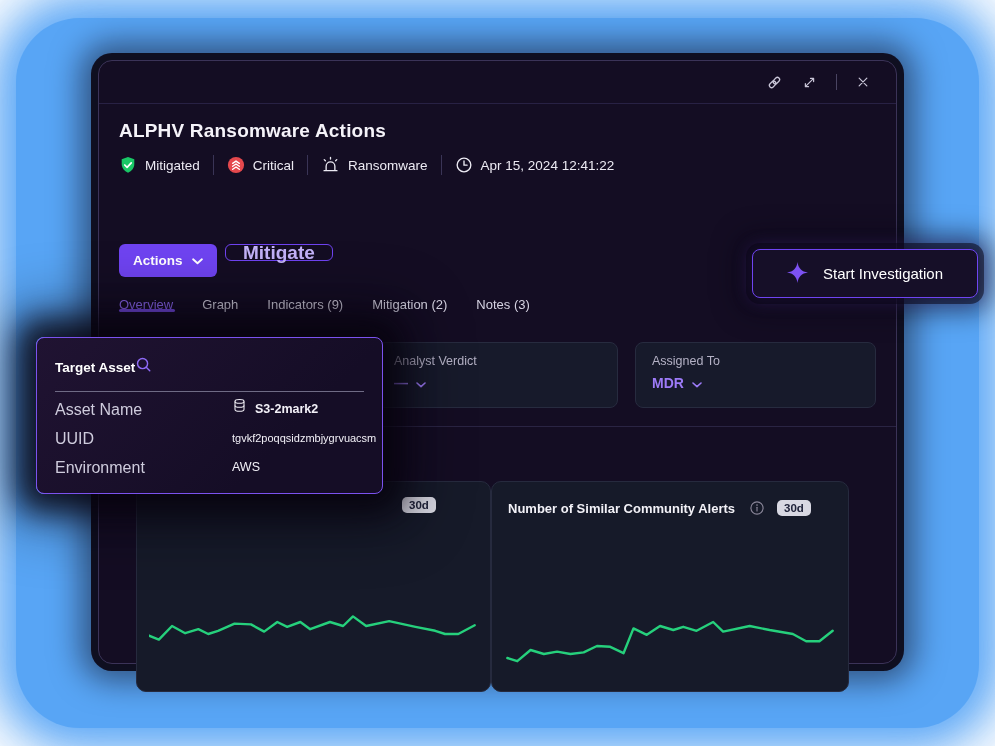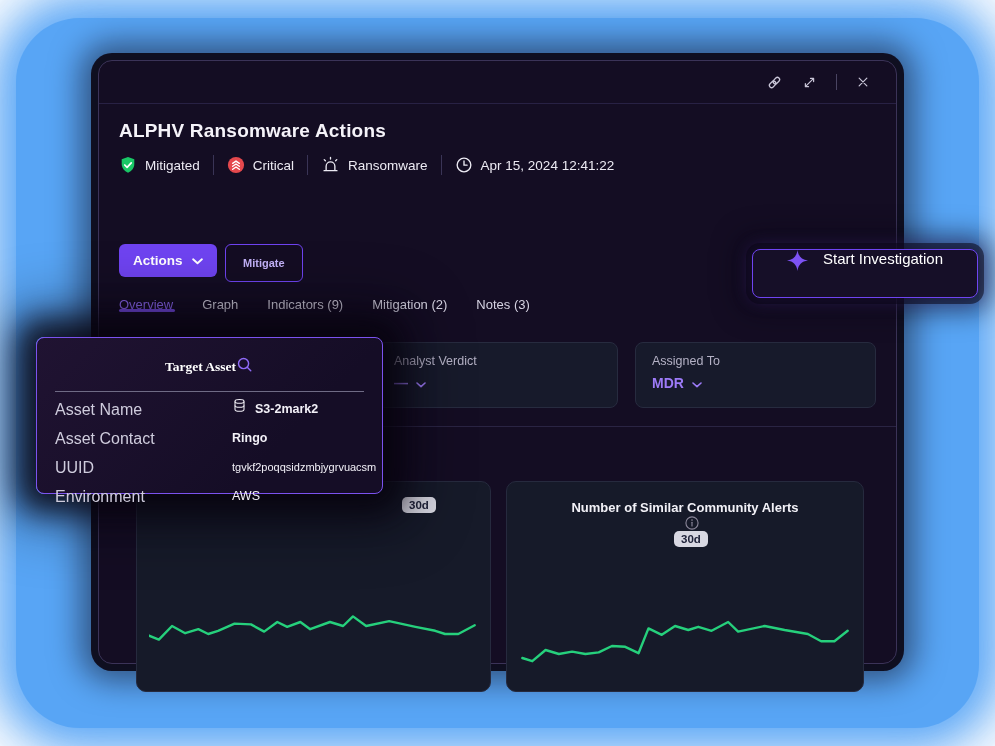--- a/index.html
+++ b/index.html
@@ -30,23 +30,23 @@
   .badges { position:absolute; left:0; top:50px; height:22px; display:flex; align-items:center; }
   .badge { display:flex; align-items:center; gap:8px; font-size:13.5px; color:#eceaf3; }
   .badge svg { display:block; }
   .bsep { width:1px; height:20px; background:#3a3456; margin:0 13px; }
 
   .btnrow { position:absolute; left:0; right:0; top:140px; height:33px; }
   .btn-actions { position:absolute; left:0; top:0; height:33px; padding:0 14px;
     background:#6f43f1; border:none; border-radius:6px; color:#fff; font-weight:bold;
     font-size:13.5px; display:flex; align-items:center; gap:9px; cursor:pointer;
     font-family:inherit; }
-  .btn-mitigate { position:absolute; left:106px; top:0; height:38px; padding:0 17px;
+  .btn-mitigate { position:absolute; left:106px; top:0; height:17px; padding:0 17px;
     background:transparent; border:1px solid #6f43f1; border-radius:6px; color:#c3b2f8;
-    font-weight:bold; font-size:11px; display:flex; align-items:center; cursor:pointer;
+    font-weight:bold; font-size:19px; display:flex; align-items:center; cursor:pointer;
     font-family:inherit; }
   .storyline { position:absolute; right:0; top:5px; display:flex; align-items:center;
     gap:9px; color:#9d7bf8; font-size:13.5px; font-weight:bold; cursor:pointer; }
   .storyline .lbl { text-decoration:underline; text-underline-offset:3px; }
 
   .tabs { position:absolute; left:0; top:193px; display:flex; gap:29px; }
   .tab { position:relative; font-size:13px; color:#d6d3e2; 
     cursor:pointer; font-weight:500; }
   .tab.active { color:#8f6af7; }
   .tab.active::after { content:""; position:absolute; left:0; right:-2px; bottom:0;
@@ -55,56 +55,56 @@
   .cards { position:absolute; left:0; right:0; top:238px; display:flex; gap:17px; }
   .scard { flex:1; height:66px; background:#171a2b; border:1px solid #272b3f;
     border-radius:8px; padding:11px 16px; }
   .scard .lab { font-size:12.5px; color:#b5b2c6; }
   .scard .val { margin-top:7px; font-size:14px; font-weight:bold; color:#9d7bf8;
     display:flex; align-items:center; gap:8px; cursor:pointer; width:max-content; }
 
   .hdivider { position:absolute; left:-20px; right:-20px; top:322px; height:1px;
     background:#2a2443; }
 
-  .chartrow { position:absolute; left:0; top:377px; display:flex; gap:15px; padding-left:17px; }
+  .chartrow { position:absolute; left:0; top:377px; display:flex; padding-left:17px; }
   .ccard { position:relative; width:355px; height:211px; background:#161a29;
     border:1px solid #262a3e; border-radius:10px; }
   .ccard.right { width:358px; }
   .chead { position:absolute; left:16px; right:16px; top:18px; display:flex;
-    align-items:center;flex-direction:column; }
+    align-items:center; }
   .ctitle { font-size:13px; font-weight:bold; color:#f2f1f7; }
   .info-ic { margin-left:14px; color:#8a8699; display:flex; cursor:pointer; }
   .range-badge { margin-left:12px; background:#d8d8e2; color:#20233a; font-size:11.5px;
     font-weight:bold; padding:2px 7px; border-radius:5px; cursor:pointer; }
   .range-badge.solo { position:absolute; left:265px; top:15px; margin:0; }
   .plot { position:absolute; left:12px; right:12px; top:120px; height:80px; }
   .plot svg { width:100%; height:100%; display:block; }
   .plot polyline { fill:none; stroke:#26d07c; stroke-width:2.4; stroke-linejoin:round;
     stroke-linecap:round; vector-effect:non-scaling-stroke; }
 
   
   .popup { position:absolute; left:36px; top:337px; width:347px; height:157px;
     background:linear-gradient(135deg,#201332 0%, #150d26 70%);
     border:1px solid #7b52ef; border-radius:8px; padding:18px 18px 0 18px;
     box-shadow:0 0 30px 18px rgba(7,3,14,.85), 0 0 60px 30px rgba(7,3,14,.4); }
-  .popup .ptitlerow { display:flex; align-items:center; justify-content:center;font-family:Liberation Serif, serif; }
+  .popup .ptitlerow { display:flex; align-items:center; justify-content:flex-start; }
   .popup .ptitle { font-size:13.5px; font-weight:bold; color:#ffffff; }
   .popup .pdiv { margin-top:13px; height:1px; background:#6f6b85; }
   .prow { position:relative; height:23px; margin-top:6px; }
   .prow:first-of-type { margin-top:9px; }
   .plabel { font-size:16px; color:#cfccdd; line-height:23px; }
   .pval { position:absolute; left:177px; top:0; display:flex; align-items:center;
     gap:8px; line-height:23px; font-size:12.5px; color:#f2f0f7; }
   .pval.bold { font-weight:bold; }
   .pval.small { font-size:11px; }
 
   
   .start-inv { position:absolute; left:752px; top:249px; width:226px; height:49px;
     background:#160f28; border:1px solid #6f44f2; border-radius:8px; color:#fff;
-    font-size:15px; font-family:inherit; display:flex; align-items:flex-start;
+    font-size:15px; font-family:inherit; display:flex; align-items:center;
     justify-content:center; gap:15px; cursor:pointer;
     box-shadow:0 0 0 6px rgba(10,5,20,.55), 0 0 26px 14px rgba(10,5,20,.55),
       0 0 16px 2px rgba(124,77,242,.5); }
 </style>
 </head>
 <body>
 
 <div class="canvas">
   <div class="bg-blob"></div>
 
@@ -294,24 +294,20 @@
           <svg width="15" height="15" viewBox="0 0 20 20" fill="none" stroke="#f2f0f7" stroke-width="1.4">
             <ellipse cx="10" cy="4.6" rx="6" ry="2.5"></ellipse>
             <path d="M4 4.6v10.6c0 1.4 2.7 2.5 6 2.5s6-1.1 6-2.5V4.6"></path>
             <path d="M4 9.9c0 1.4 2.7 2.5 6 2.5s6-1.1 6-2.5"></path>
           </svg>
         </span>
         <span>S3-2mark2</span>
       </span>
     </div>
     <div class="prow">
-      <span class="plabel">Asset Contact</span>
-      <span class="pval bold">Ringo</span>
-    </div>
-    <div class="prow">
       <span class="plabel">UUID</span>
       <span class="pval small">tgvkf2poqqsidzmbjygrvuacsm</span>
     </div>
     <div class="prow">
       <span class="plabel">Environment</span>
       <span class="pval">AWS</span>
     </div>
   </div>
 
   <button class="start-inv">

